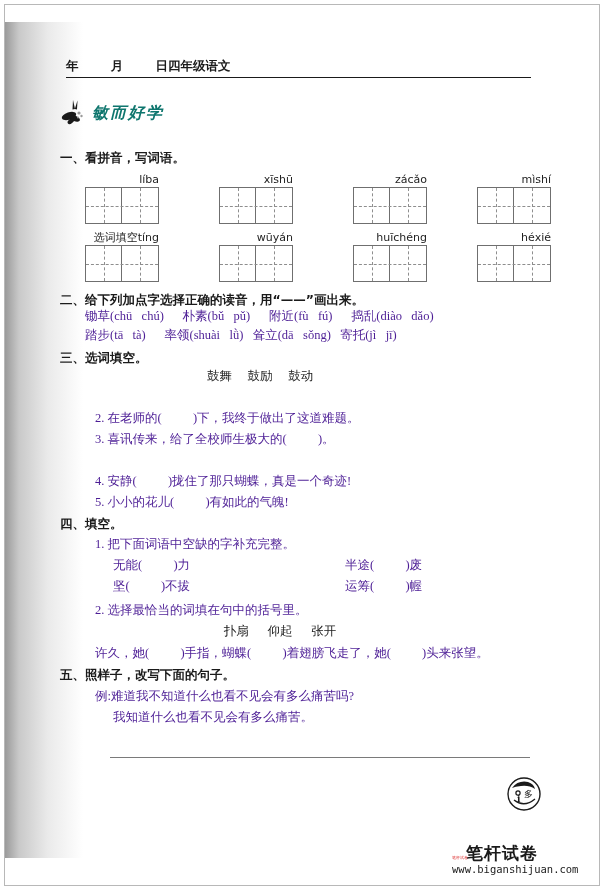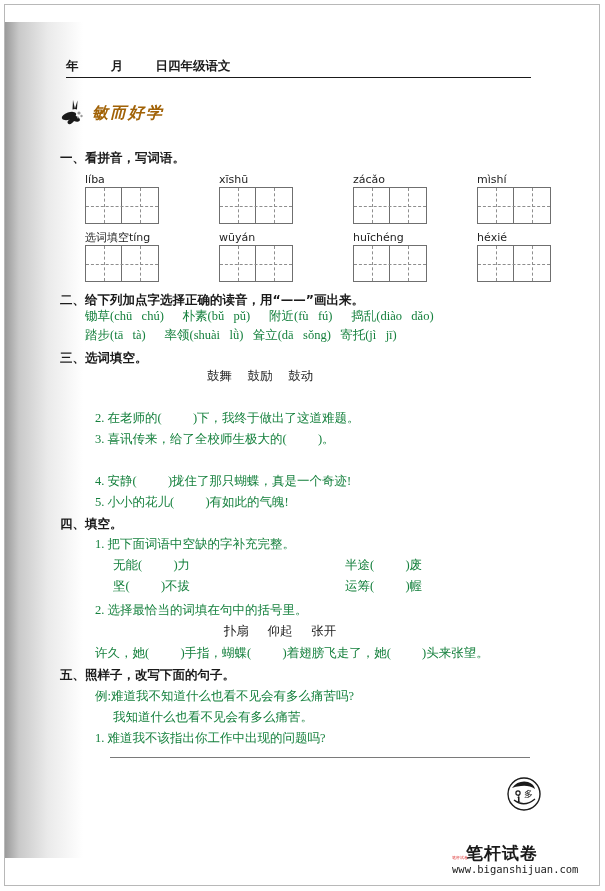--- a/index.html
+++ b/index.html
@@ -73,21 +73,21 @@
     align-items: center;
     height: 30px;
   }
   .flower { width: 30px; height: 28px; position: relative; margin-right: 2px; }
   .title-text {
     font-family: "DejaVu Serif", serif;
     font-size: 16px;
     font-weight: bold;
     font-style: italic;
     letter-spacing: 2px;
-    color: #a16207;
+    color: #0f766e;
   }
 
   
   .sec-h {
     position: absolute;
     left: 60px;
     font-size: 12.5px;
     font-weight: bold;
     white-space: nowrap;
     font-family: "DejaVu Sans", "Liberation Sans", sans-serif;
@@ -96,21 +96,21 @@
   
   .py-row { position: absolute; left: 85px; width: 480px; }
   .py-cell { position: absolute; top: 0; }
   .py-label {
     font-family: "DejaVu Sans", "Liberation Sans", sans-serif;
     font-size: 11px;
     height: 15px;
     line-height: 15px;
     display: flex;
     width: 74px;
-    justify-content: flex-start;
+    justify-content: flex-end;
     color: #222;
   }
   .tzg {
     width: 74px;
     height: 37px;
     border: 1px solid #6f6f6f;
     box-sizing: border-box;
     position: relative;
     display: flex;
   }
@@ -131,21 +131,21 @@
     position: absolute;
     left: 0; right: 0; top: 50%;
     border-top: 1px dashed #8e8e8e;
   }
 
   
   .tline {
     position: absolute;
     font-size: 12.5px;
     white-space: pre;
-    color: #15803d;
+    color: #4c1d95;
   }
   .centerline {
     position: absolute;
     font-size: 12.5px;
     white-space: pre;
     text-align: center;
   }
 
   
   .answer-rule {
@@ -346,21 +346,20 @@
   <div class="tline" style="left:345px; top:557px">半途(          )废</div>
   <div class="tline" style="left:113px; top:578px">坚(          )不拔</div>
   <div class="tline" style="left:345px; top:578px">运筹(          )幄</div>
   <div class="tline" style="left:95px; top:602px">2. 选择最恰当的词填在句中的括号里。</div>
   <div class="centerline" style="left:0px; top:623px; width:560px">扑扇      仰起      张开</div>
   <div class="tline" style="left:95px; top:645px">许久，她(          )手指，蝴蝶(          )着翅膀飞走了，她(          )头来张望。</div>
 
   <div class="sec-h" style="top:667px">五、照样子，改写下面的句子。</div>
   <div class="tline" style="left:95px; top:688px">例:难道我不知道什么也看不见会有多么痛苦吗?</div>
   <div class="tline" style="left:113px; top:709px">我知道什么也看不见会有多么痛苦。</div>
-  <div class="tline" style="left:95px; top:730px">1. 难道我不该指出你工作中出现的问题吗?</div>
 
   <div class="answer-rule"></div>
 
   <span class="stamp">
     <svg width="38" height="38" viewBox="0 0 38 38">
       <circle cx="19" cy="19" r="16" fill="none" stroke="#1a1a1a" stroke-width="1.4"></circle>
       <path d="M7 13 Q13 5 23 7 Q29 9 30 14 Q24 10 16 11 Q10 11.5 7 13 Z" fill="#1a1a1a"></path>
       <circle cx="13" cy="18" r="2.1" fill="none" stroke="#1a1a1a" stroke-width="1.2"></circle>
       <text x="12" y="27" font-family="DejaVu Serif, serif" font-size="9" font-weight="bold" fill="#1a1a1a">i</text>
       <text x="19" y="22" font-family="DejaVu Sans, sans-serif" font-size="9" fill="#1a1a1a">多</text>

